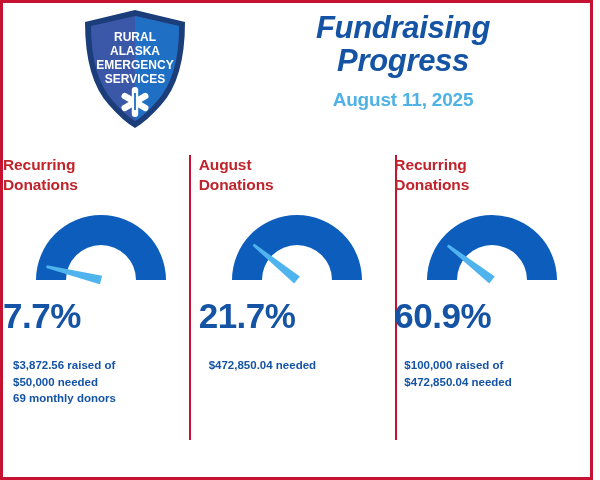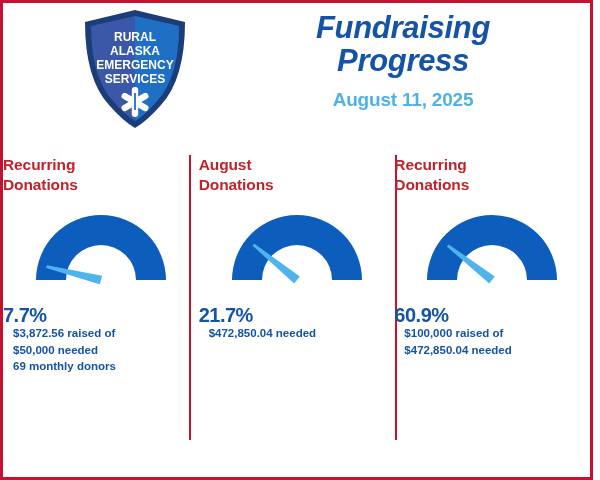--- a/index.html
+++ b/index.html
@@ -89,29 +89,29 @@
     height: 78px;
     display: flex;
     justify-content: center;
     align-items: flex-start;
   }
   .gauge-svg {
     display: block;
   }
 
   .pct {
-    margin-top: 17px;
-    font-size: 20px;
+    margin-top: 10px;
+    font-size: 35px;
     font-weight: bold;
     color: #1553a5;
     letter-spacing: -0.5px;
     line-height: 1;
   }
   .detail {
-    margin-top: 0;
+    margin-top: 24px;
     font-size: 11.5px;
     font-weight: bold;
     color: #1553a5;
     line-height: 1.45;
     padding: 0 10px;
   }
   .detail div { white-space: nowrap; }
 </style>
 </head>
 <body>

